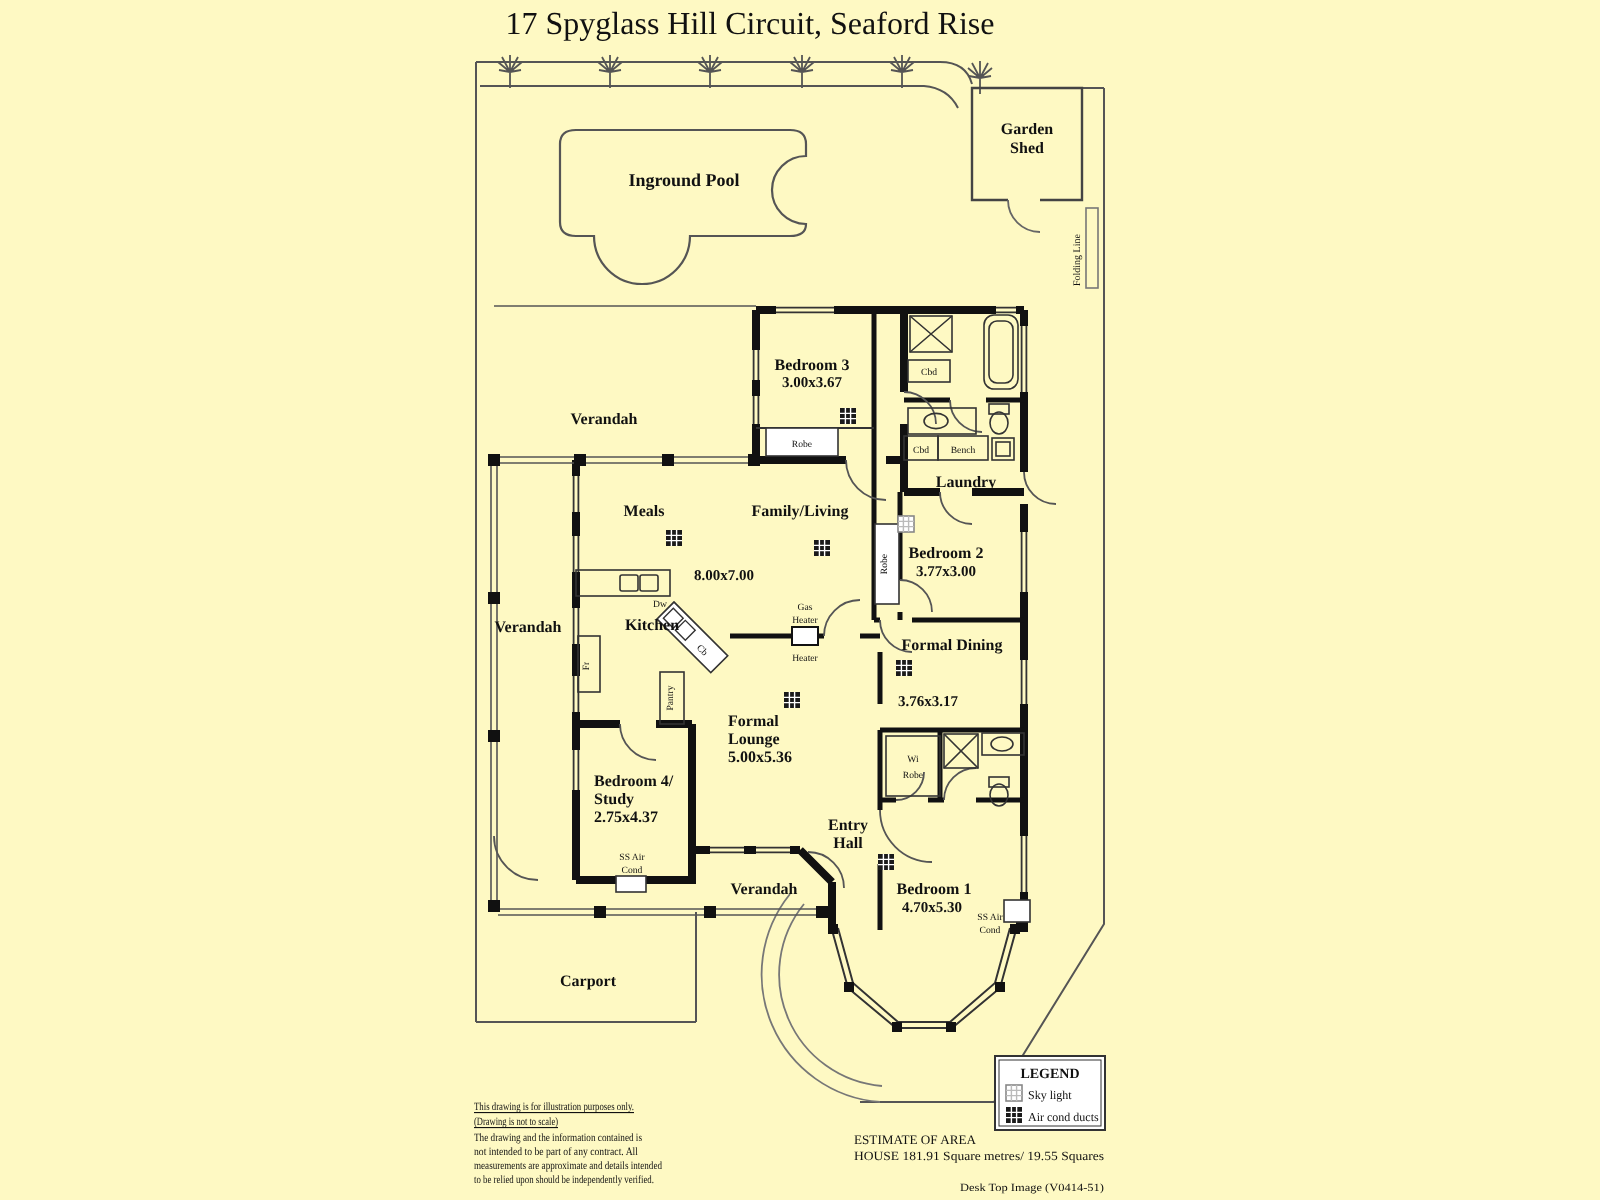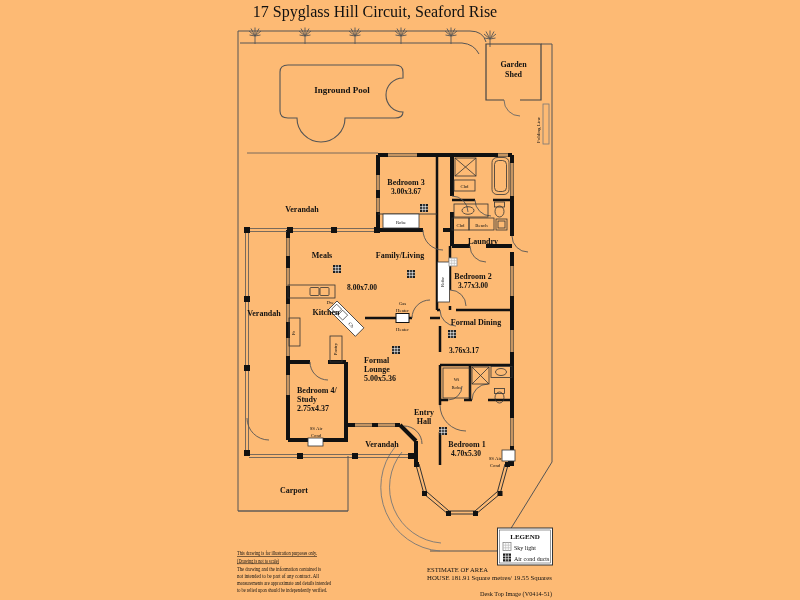--- a/index.html
+++ b/index.html
@@ -1,16 +1,16 @@
 <!DOCTYPE html>
 <html><head>
 <meta charset="utf-8">
 <style>
   html,body{margin:0;padding:0;background:#fff;}
-  #page{position:relative;width:800px;height:600px;background:#fdba74;overflow:hidden;
+  #page{position:relative;width:800px;height:600px;background:#fef9c3;overflow:hidden;
         font-family:"Liberation Serif",serif;}
   svg{position:absolute;left:0;top:0;}
   text{fill:#111;}
   .title{font:16px "Liberation Serif",serif;}
   .rm{font:bold 8px "Liberation Serif",serif;text-anchor:middle;}
   .rml{font:bold 8px "Liberation Serif",serif;text-anchor:start;}
   .dim{font:bold 7.5px "Liberation Serif",serif;text-anchor:middle;}
   .big{font:bold 9px "Liberation Serif",serif;text-anchor:middle;}
   .tiny{font:4.8px "Liberation Serif",serif;text-anchor:middle;}
   .foot{font:5.6px "Liberation Serif",serif;text-anchor:start;}

